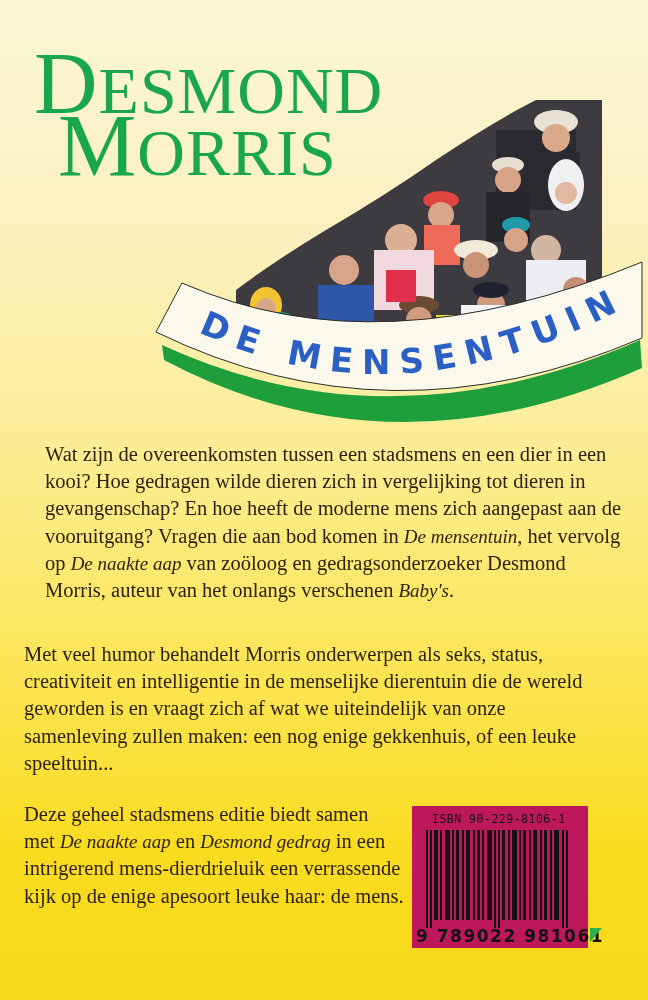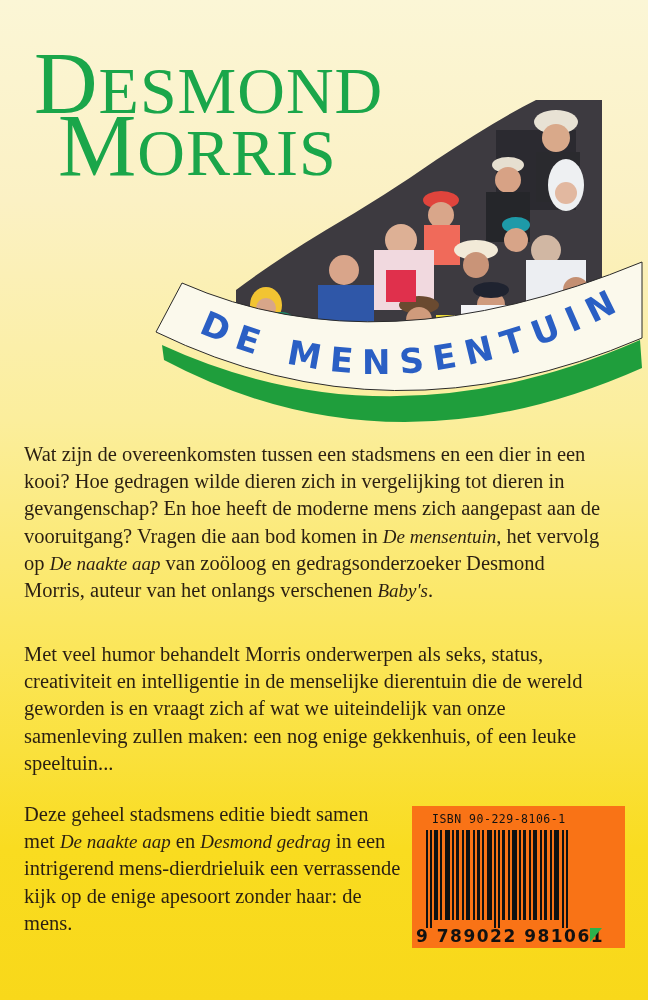--- a/index.html
+++ b/index.html
@@ -23,27 +23,27 @@
     overflow: hidden;
   }
   .photo svg { width: 100%; height: 100%; display: block; }
   .banner { position: absolute; left: 150px; top: 250px; width: 498px; height: 180px; }
   .banner svg { width: 100%; height: 100%; display: block; }
   .body-text {
     position: absolute; left: 24px; width: 580px;
     font-family: "Liberation Serif", "DejaVu Serif", serif;
     font-size: 20.5px; line-height: 27.2px; color: #2a1f12;
   }
-  .p1 { top: 441px; }
+  .p1 { top: 441px; margin-left: 21px; }
   .p2 { top: 641px; }
   .p3 { top: 801px; width: 380px; }
   .body-text i { font-style: italic; font-size: 19px; }
   .barcode {
-    position: absolute; left: 412px; top: 806px; width: 213px; height: 142px;
-    background: #f97316;
+    position: absolute; left: 412px; top: 806px; width: 176px; height: 142px;
+    background: #be185d;
   }
   .isbn-label {
     position: absolute; left: 20px; top: 6px;
     font-family: "DejaVu Sans Mono", "Liberation Mono", monospace; font-size: 11.5px; color: #111;
     letter-spacing: 0.5px;
   }
   .bars { position: absolute; left: 12px; top: 24px; width: 150px; height: 98px; }
   .ean-digits {
     position: absolute; left: 4px; top: 120px;
     font-family: "DejaVu Sans", "Liberation Sans", sans-serif; font-size: 17px; color: #111;
@@ -133,21 +133,21 @@
   </svg>
 </div>
 
 <div class="body-text p1">
   <span>Wat zijn de overeenkomsten tussen een stadsmens en een dier in een kooi? Hoe gedragen wilde dieren zich in vergelijking tot dieren in gevangenschap? En hoe heeft de moderne mens zich aangepast aan de vooruitgang? Vragen die aan bod komen in </span><i>De mensentuin</i><span>, het vervolg op </span><i>De naakte aap</i><span> van zoöloog en gedragsonderzoeker Desmond Morris, auteur van het onlangs verschenen </span><i>Baby's</i><span>.</span>
 </div>
 
 <div class="body-text p2">Met veel humor behandelt Morris onderwerpen als seks, status, creativiteit en intelligentie in de menselijke dierentuin die de wereld geworden is en vraagt zich af wat we uiteindelijk van onze samenleving zullen maken: een nog enige gekkenhuis, of een leuke speeltuin...</div>
 
 <div class="body-text p3">
-  <span>Deze geheel stadsmens editie biedt samen met </span><i>De naakte aap</i><span> en </span><i>Desmond gedrag</i><span> in een intrigerend mens-dierdrieluik een verrassende kijk op de enige apesoort zonder haar: de mens.</span>
+  <span>Deze geheel stadsmens editie biedt samen met </span><i>De naakte aap</i><span> en </span><i>Desmond gedrag</i><span> in een intrigerend mens-dierdrieluik een verrassende kijk op de enige apesoort leuke haar: de mens.</span>
 </div>
 
 <div class="barcode">
   <div class="isbn-label">ISBN 90-229-8106-1</div>
   <svg class="bars" viewBox="0 0 150 98" preserveAspectRatio="none">
     <g fill="#111">
       <rect x="2" y="0" width="2" height="98"></rect>
       <rect x="6" y="0" width="2" height="98"></rect>
       <rect x="10" y="0" width="4" height="90"></rect>
       <rect x="16" y="0" width="2" height="90"></rect>

